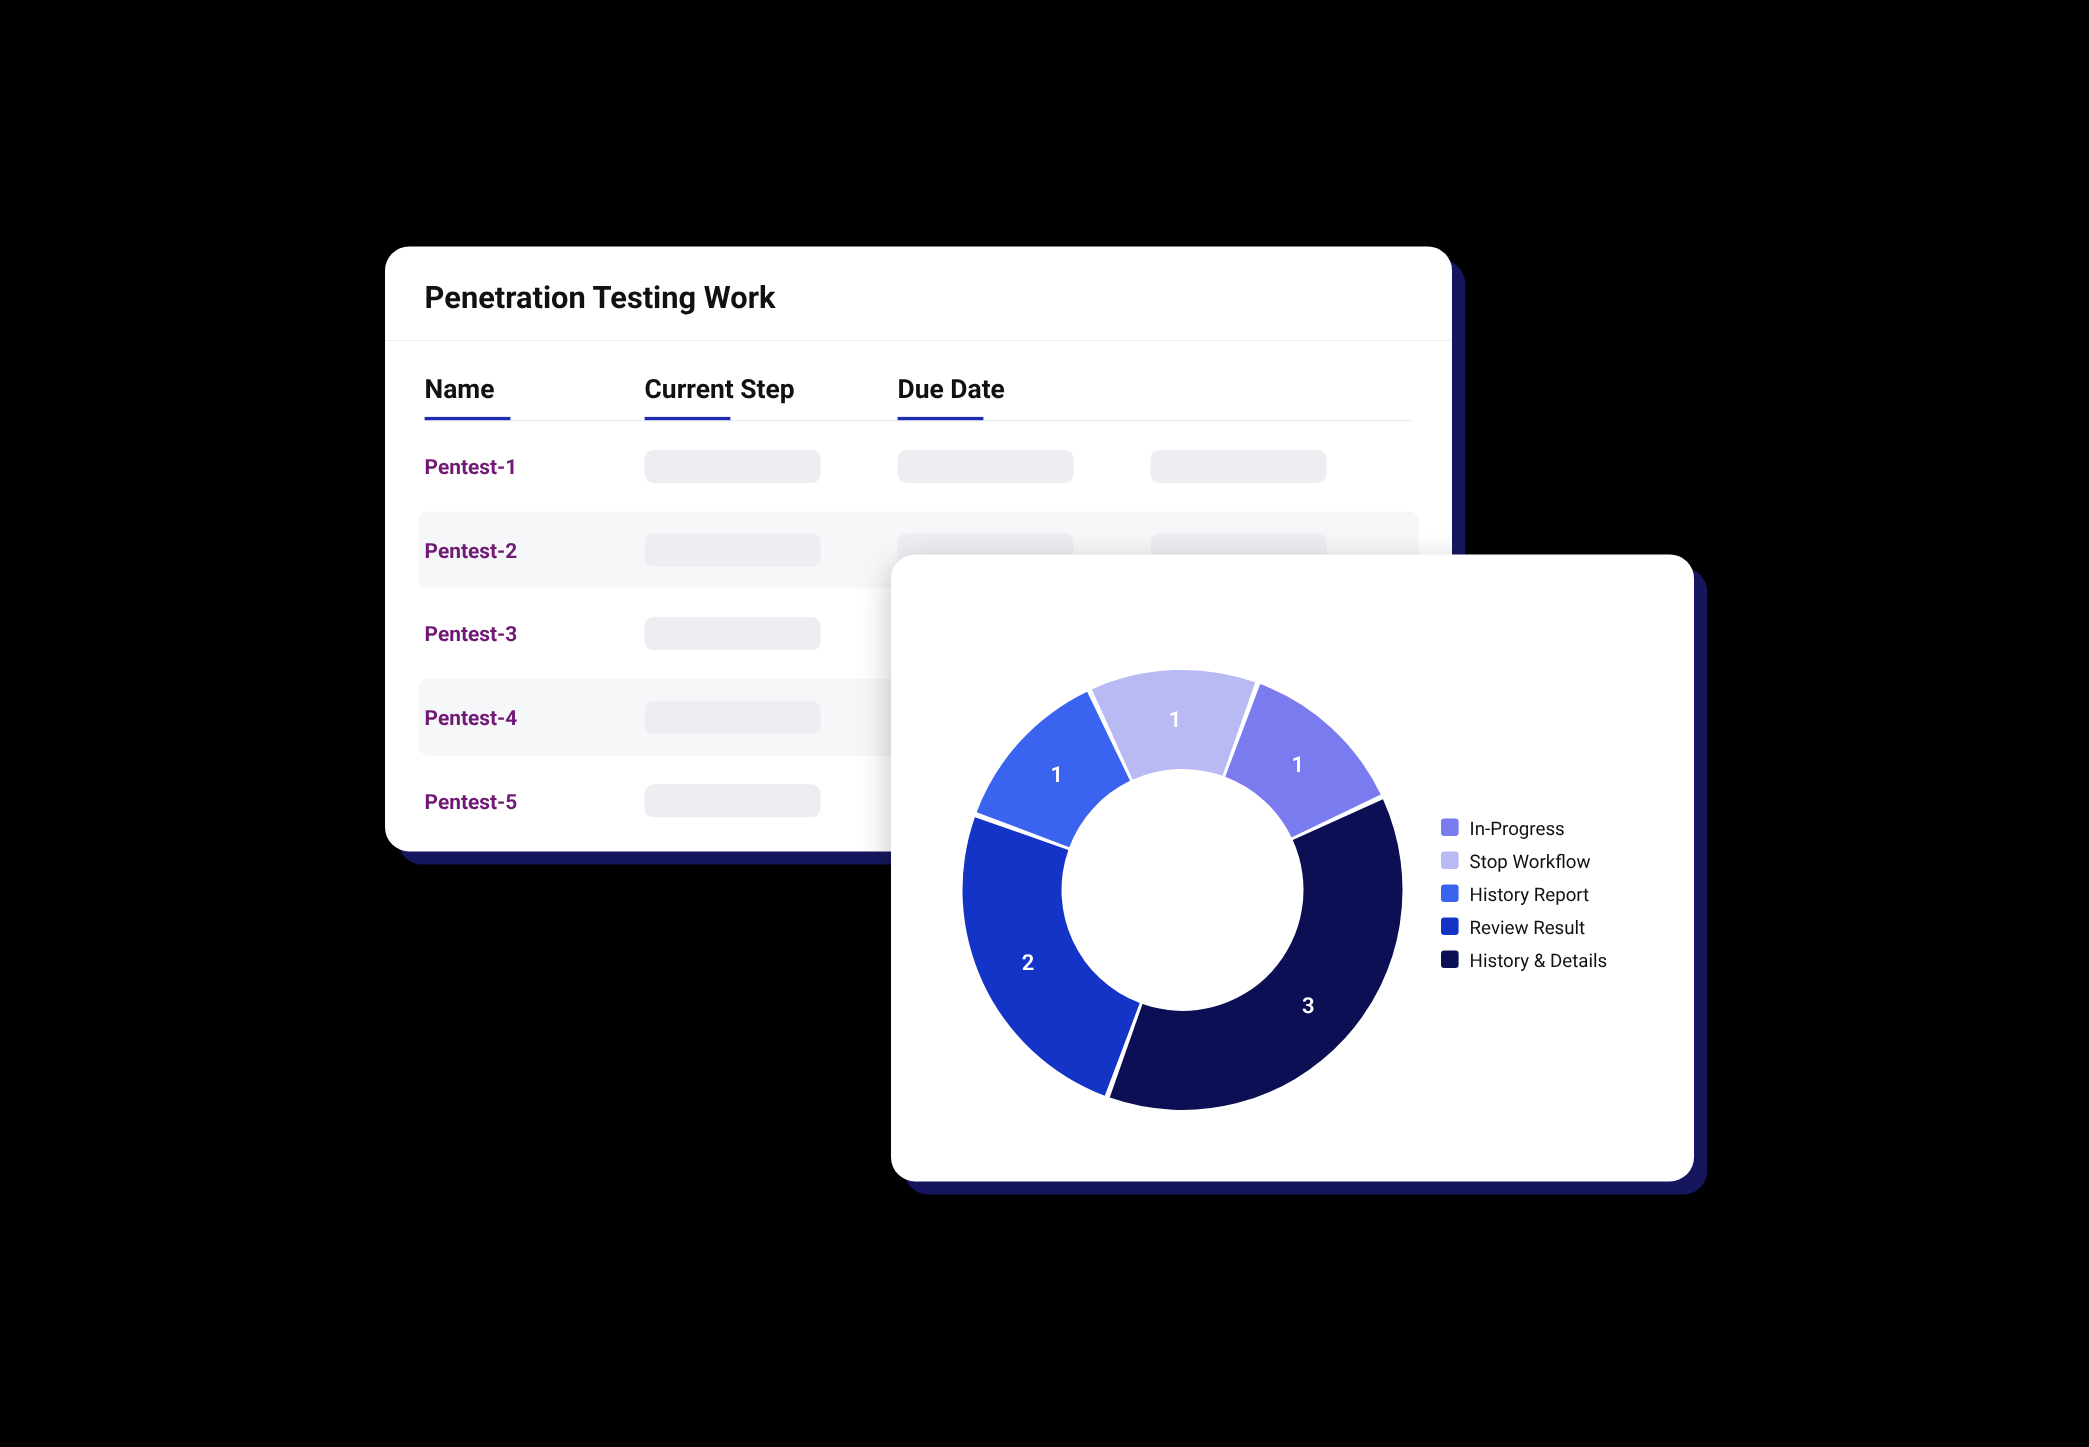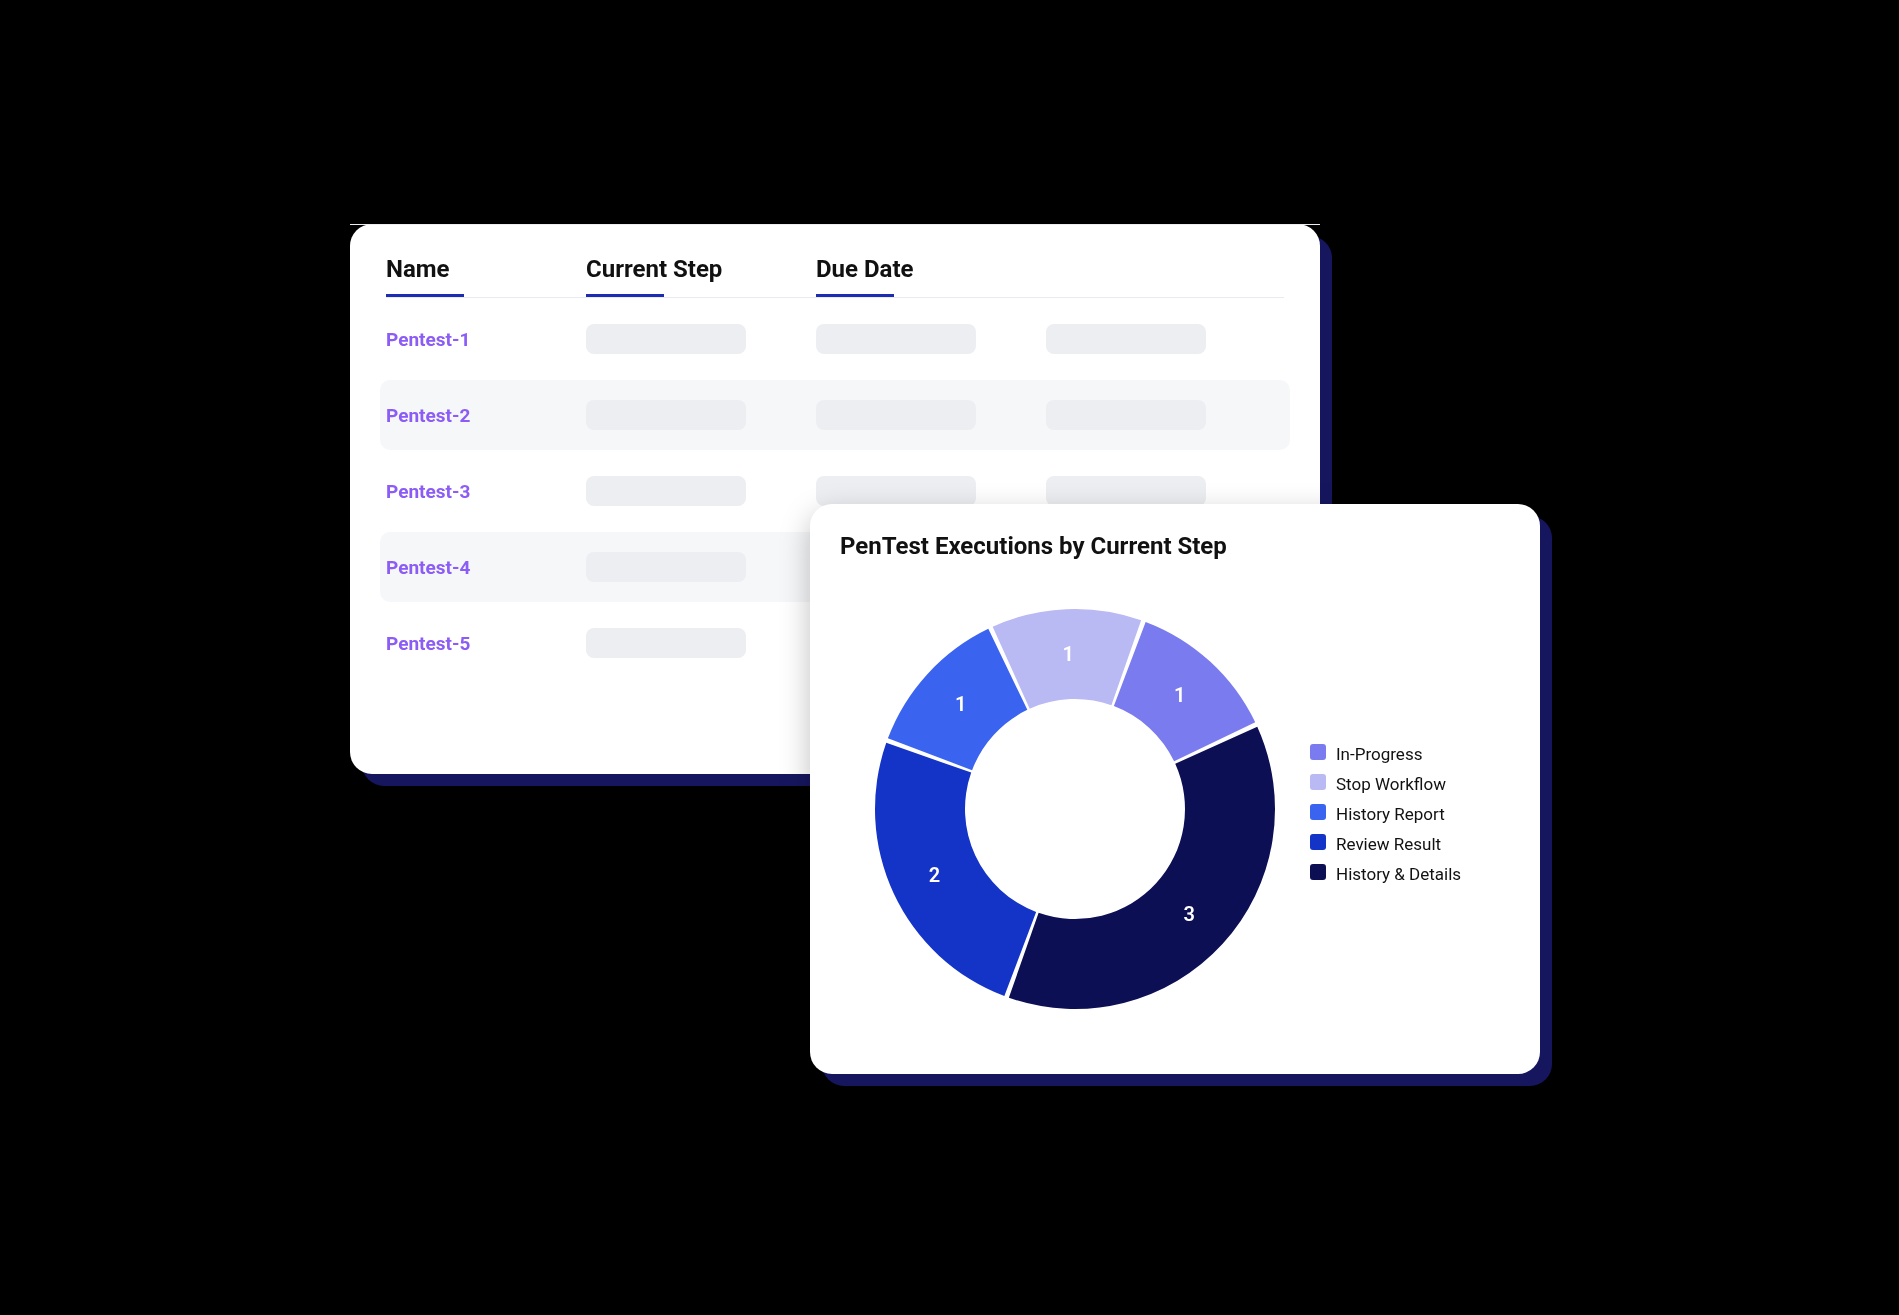--- a/index.html
+++ b/index.html
@@ -44,21 +44,21 @@
     position:absolute; left:0; bottom:0; height:3px; width:78px; background:#1d2db3;
   }
   .hdr-baseline {
     border-top:1px solid #e9ebee; margin-top:0; margin-bottom:0;
   }
   .data-row {
     height:70px; border-radius:10px; padding:0 6px; margin:6px -6px;
   }
   .data-row.alt { background:#f6f7f9; }
   .name-link {
-    color:#8b5cf6; font-weight:700; font-size:19px;
+    color:#701a75; font-weight:700; font-size:19px;
   }
   .ph { 
     width:160px; height:30px; background:#eceef1; border-radius:8px;
   }
 
   
   .card-chart { left:560px; top:330px; width:730px; height:570px; }
   .card-chart .title {
     font-size:24px; font-weight:700; padding:28px 30px 8px 30px;
   }
@@ -76,20 +76,21 @@
   .legend .item { display:flex; margin:10px 0; }
   .legend .sw { width:16px; height:16px; border-radius:3px; margin-right:10px; flex:0 0 16px; }
   .legend .lab { font-size:17px; }
 </style>
 </head>
 <body>
 
 <div class="stage">
 
   <div class="card card-table">
+    <div class="title">Penetration Testing Work</div>
     <div class="divider"></div>
     <div class="tbl">
       <div class="hdr-row">
         <div class="hdr-cell">
           <span>Name</span>
           <div class="hdr-underline"></div>
         </div>
         <div class="hdr-cell">
           <span>Current Step</span>
           <div class="hdr-underline"></div>
@@ -128,21 +129,20 @@
       <div class="data-row">
         <div class="name-link">Pentest-5</div>
         <div class="ph"></div>
         <div class="ph"></div>
         <div class="ph"></div>
       </div>
     </div>
   </div>
 
   <div class="card card-chart">
-    <div class="title">PenTest Executions by Current Step</div>
 
     <div class="donut-wrap">
       <svg viewBox="0 0 430 430" id="donut-svg">
           <path d="M 395.23424724626483 128.3073467958658 A 200 200 0 0 0 285.65431179815164 27.89583589794273 L 253.8598714889834 112.0927097438685 A 110.00000000000001 110.00000000000001 0 0 1 314.1288359854457 167.3190407377262 Z" fill="#7b7bf0"></path>
           <path d="M 281.1438954701897 26.254178610416346 A 200 200 0 0 0 132.6575197677364 32.73723378265302 L 169.71163587225502 114.75547858045914 A 110.00000000000001 110.00000000000001 0 0 1 251.37914250860436 111.18979823572899 Z" fill="#b9b9f4"></path>
           <path d="M 128.30734679586584 34.76575275373514 A 200 200 0 0 0 27.89583589794273 144.3456882018484 L 112.0927097438685 176.1401285110166 A 110.00000000000001 110.00000000000001 0 0 1 167.3190407377262 115.87116401455432 Z" fill="#3a63ef"></path>
           <path d="M 26.254178610416346 148.85610452981024 A 200 200 0 0 0 144.34568820184853 402.1041641020573 L 176.14012851101668 317.90729025613155 A 110.00000000000001 110.00000000000001 0 0 1 111.18979823572899 178.62085749139564 Z" fill="#1433c7"></path>
           <path d="M 148.85610452981024 403.7458213895836 A 200 200 0 0 0 397.2627662173469 132.6575197677363 L 315.24452141954083 169.71163587225496 A 110.00000000000001 110.00000000000001 0 0 1 178.6208574913956 318.810201764271 Z" fill="#0d0f55"></path>
         </svg>
 

